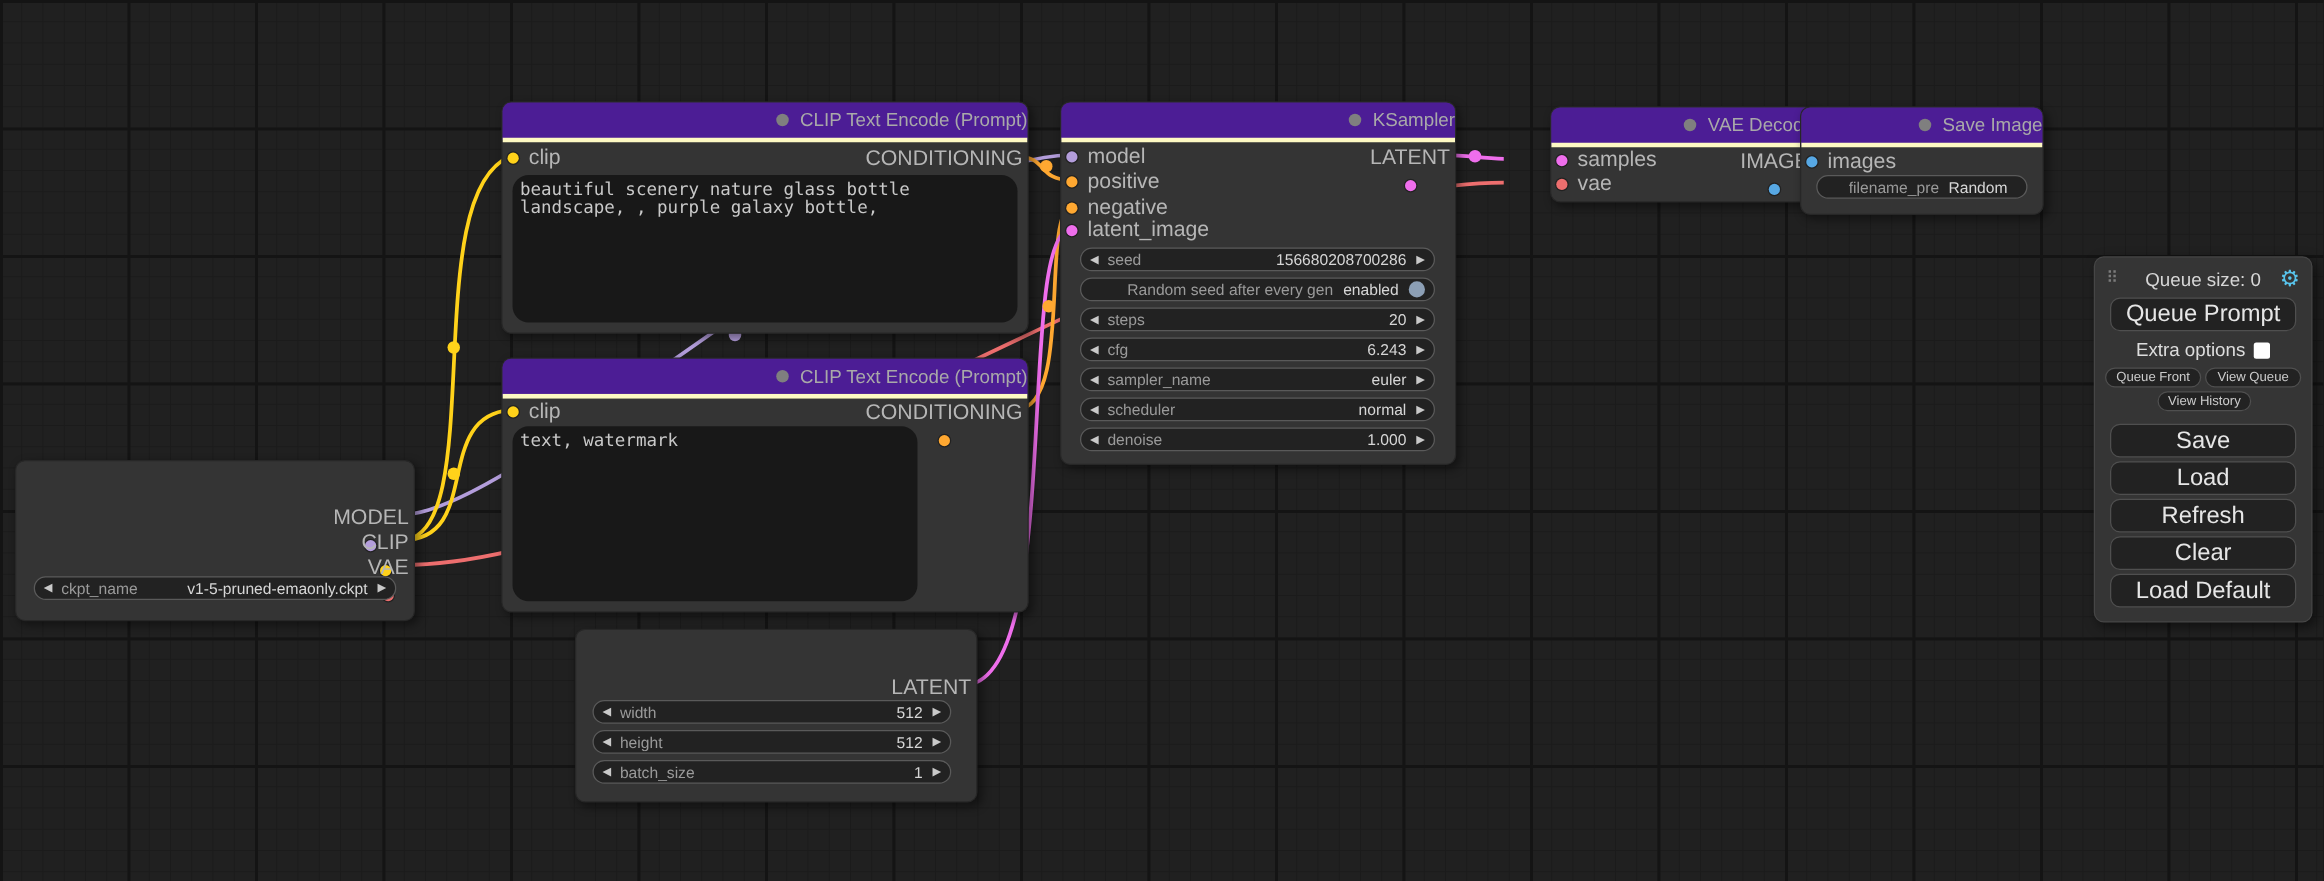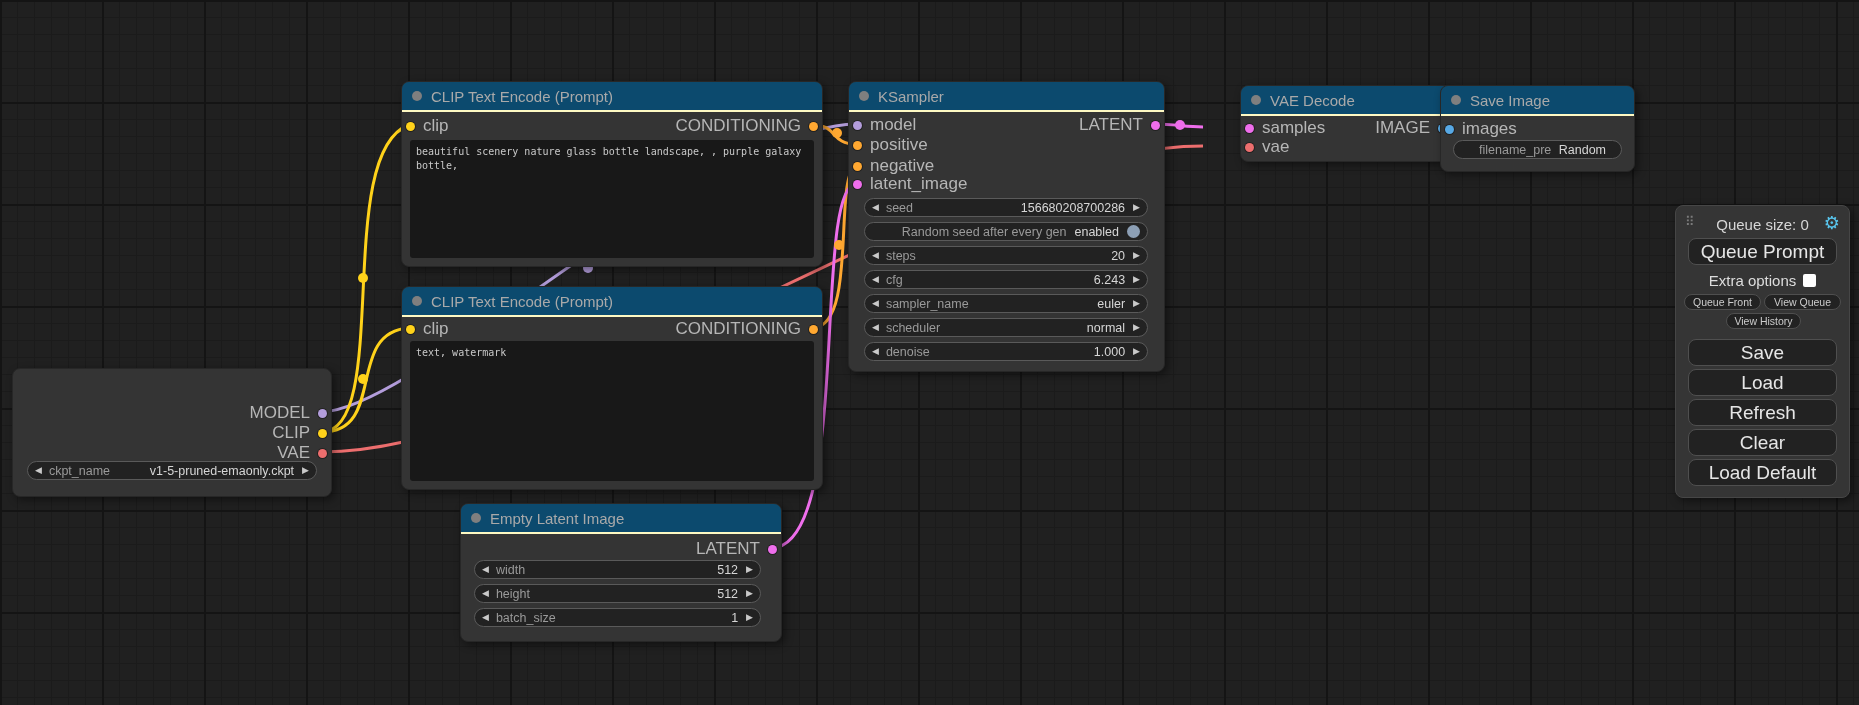--- a/index.html
+++ b/index.html
@@ -13,45 +13,45 @@
       linear-gradient(#1b1b1b 1px, transparent 1px),
       linear-gradient(90deg,#1b1b1b 1px, transparent 1px);
     background-size:102px 102px,102px 102px,17px 17px,17px 17px;
   }
   #wires{position:absolute;left:0;top:0;z-index:1;}
   .node{
     position:absolute;z-index:2;background:#343434;border:1px solid #272727;
     border-radius:8px;box-shadow:3px 3px 8px rgba(0,0,0,.45);
   }
   .nhead{
-    position:absolute;left:0;top:0;right:0;height:28px;background:#0c4a6e;
+    position:absolute;left:0;top:0;right:0;height:28px;background:#4c1d95;
     border-radius:7px 7px 0 0;display:flex;align-items:center;gap:9px;
-    padding-left:10px;border-bottom:2px solid #fef9c3;
+    padding-left:10px;border-bottom:4px solid #fef9c3;justify-content:flex-end;
   }
   .ndot{width:10px;height:10px;border-radius:50%;background:#7f7f7f;flex:0 0 auto;}
   .ntitle{font-size:15px;color:#a9a9a9;white-space:nowrap;}
   .slot{position:absolute;height:18px;display:flex;align-items:center;gap:8px;font-size:17px;color:#b6b6b6;white-space:nowrap;}
   .slot.in{left:4px;}
-  .slot.out{right:4px;}
+  .slot.out{right:4px;flex-direction:column;}
   .sdot{width:9px;height:9px;border-radius:50%;flex:0 0 auto;box-shadow:0 0 0 1px rgba(0,0,0,.35);}
   .c-model{background:#b39ddb}.c-clip{background:#ffd21a}.c-vae{background:#ed6e6e}
   .c-cond{background:#ffa831}.c-latent{background:#ef6eec}.c-image{background:#57a8e4}
   .widget{
     position:absolute;height:19px;background:#222222;border:1px solid #5a5a5a;
     border-radius:10px;display:flex;align-items:center;font-size:12.5px;
     padding:0 7px;box-sizing:border-box;color:#9a9a9a;
   }
   .warrow{font-size:9px;color:#c9c9c9;flex:0 0 auto;line-height:19px;}
   .wlabel{margin-left:7px;flex:1 1 auto;overflow:hidden;white-space:nowrap;}
   .wlabel.centerpad{margin-left:18px;}
   .wvalue{color:#d6d6d6;margin:0 8px;white-space:nowrap;}
   .wtoggle{width:13px;height:13px;border-radius:50%;background:#8c9fb5;flex:0 0 auto;}
   .ntext{
-    position:absolute;background:#181818;border-radius:3px;color:#c9c9c9;
-    font-family:"DejaVu Sans Mono",monospace;font-size:10px;line-height:14px;
+    position:absolute;background:#181818;border-radius:13px;color:#c9c9c9;
+    font-family:"DejaVu Sans Mono",monospace;font-size:14px;line-height:14px;
     padding:5px 6px;box-sizing:border-box;white-space:pre-wrap;word-break:normal;overflow:hidden;
   }
   
   #menu{
     position:absolute;z-index:3;left:1675px;top:205px;width:175px;height:293px;
     background:#353535;border:1px solid #464646;border-radius:8px;
     box-shadow:3px 3px 9px rgba(0,0,0,.5);box-sizing:border-box;
   }
   .drag-handle{position:absolute;left:9px;top:8px;color:#7b7b7b;font-size:13px;letter-spacing:-2px;cursor:grab;}
   .qsize{position:absolute;left:0;right:0;top:10px;text-align:center;font-size:15px;color:#d6d6d6;}
@@ -134,28 +134,24 @@
       <span class="ntitle">CLIP Text Encode (Prompt)</span>
     </div>
     <div class="slot in" style="top:33px;">
       <span class="sdot c-clip"></span>
         <span>clip</span>
     </div>
     <div class="slot out" style="top:33px;">
       <span>CONDITIONING</span>
         <span class="sdot c-cond"></span>
     </div>
-    <div class="ntext" style="left:8px;top:54px;width:404px;height:140px;">text, watermark</div>
+    <div class="ntext" style="left:8px;top:54px;width:324px;height:140px;">text, watermark</div>
   </div>
 
   <div class="node" style="left:460px;top:503px;width:320px;height:137px;">
-    <div class="nhead">
-      <span class="ndot"></span>
-      <span class="ntitle">Empty Latent Image</span>
-    </div>
     <div class="slot out" style="top:36px;">
       <span>LATENT</span>
         <span class="sdot c-latent"></span>
     </div>
     <div class="widget" style="left:13px;top:56px;width:287px;">
       <span class="warrow">◀</span>
       <span class="wlabel">width</span>
       <span class="wvalue">512</span>
       <span class="warrow">▶</span>
     </div>

